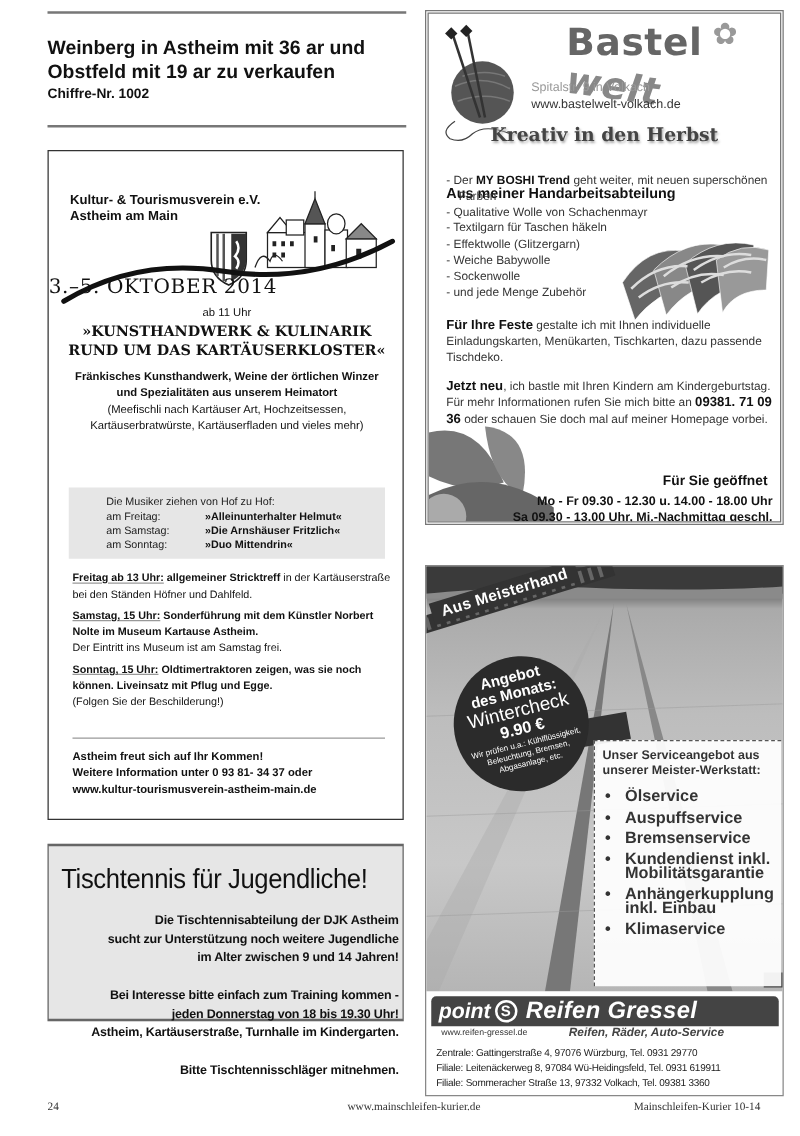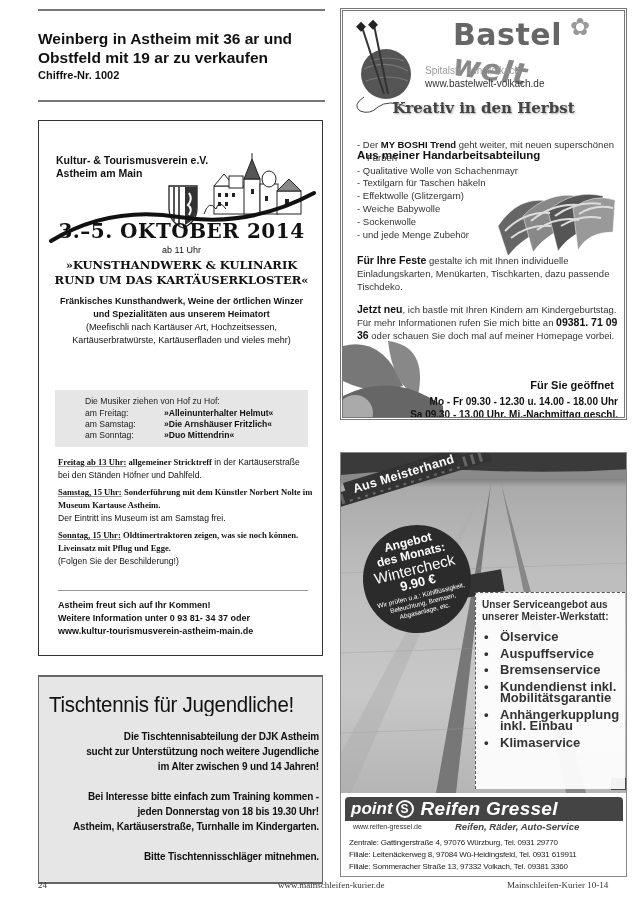--- a/index.html
+++ b/index.html
@@ -8,38 +8,38 @@
 
   
   .rule { position: absolute; height: 2px; background: #777; }
   .classified-title { position: absolute; left: 38px; top: 29px; width: 290px; font-size: 15.5px; font-weight: bold; line-height: 19px; }
   .classified-chiffre { position: absolute; left: 38px; top: 69px; font-size: 11px; font-weight: bold; }
 
   
   .kultur { position: absolute; left: 38px; top: 120px; width: 285px; height: 536px; border: 1px solid #333; background: #fff; }
   .k-org { position: absolute; left: 17px; top: 33px; font-size: 10.5px; font-weight: bold; line-height: 13px; }
   .k-logo { position: absolute; left: 0; top: 30px; width: 285px; height: 95px; }
-  .k-date { position: absolute; left: 0; top: 98px; width: 285px; text-align: center; font-family: "DejaVu Serif", serif; font-size: 20px; font-weight: bold; letter-spacing: 0.5px; }
+  .k-date { position: absolute; left: 0; top: 98px; width: 285px; text-align: left; font-family: "DejaVu Serif", serif; font-size: 16px; font-weight: normal; letter-spacing: 0.5px; }
   .k-time { position: absolute; left: 0; top: 124px; width: 285px; text-align: center; font-size: 9px; }
   .k-motto { position: absolute; left: 0; top: 137px; width: 285px; text-align: center; font-family: "DejaVu Serif", serif; font-size: 11.5px; font-weight: bold; line-height: 15px; }
   .k-desc { position: absolute; left: 0; top: 174px; width: 285px; text-align: center; font-size: 9px; line-height: 13px; }
   .k-desc b { font-weight: bold; }
   .k-music { position: absolute; left: 16px; top: 269px; width: 253px; height: 57px; background: #e6e6e6; padding: 6px 0 0 30px; font-size: 8.6px; line-height: 11px; color: #222; }
   .k-music .row { display: flex; gap: 12px; }
   .k-music .day { width: 67px; }
   .k-music .act { font-weight: bold; color: #111; }
   .k-events { position: absolute; left: 19px; top: 335px; width: 255px; font-size: 8.6px; line-height: 13px; }
   .k-events .ev { margin-bottom: 4px; }
-  .k-events .ev b { font-weight: bold; font-family: Liberation Serif, serif; }
+  .k-events .ev b { font-weight: bold; }
   .k-events u { text-decoration: underline; text-decoration-color: #999; }
   .k-sep { position: absolute; left: 19px; top: 469px; width: 250px; height: 1px; background: #999; }
   .k-footer { position: absolute; left: 19px; top: 478px; width: 255px; font-size: 9px; font-weight: bold; line-height: 13px; }
 
   
-  .tt { position: absolute; left: 38px; top: 675px; width: 285px; height: 209px; background: #e6e6e6; border: 1px solid #666; border-top: 2px solid #666; border-bottom: 2px solid #666; }
+  .tt { position: absolute; left: 38px; top: 675px; width: 285px; height: 142px; background: #e6e6e6; border: 1px solid #666; border-top: 2px solid #666; border-bottom: 2px solid #666; }
   .tt-title { position: absolute; left: 10px; top: 14px; font-size: 20.5px; font-weight: normal; letter-spacing: -0.3px; transform: scaleY(1.08); transform-origin: left top; }
   .tt-body { position: absolute; left: 10px; top: 52px; width: 270px; font-size: 10px; font-weight: bold; line-height: 15px; letter-spacing: -0.15px; text-align: right; }
   .tt-body p { margin-bottom: 15px; }
 
   
   .bastel { position: absolute; left: 340px; top: 8px; width: 287px; height: 412px; border: 3px double #777; background: #fff; overflow: hidden; }
   .b-logo { position: absolute; left: 110px; top: 6px; font-family: "DejaVu Sans", sans-serif; font-size: 30px; font-weight: bold; color: #666; letter-spacing: 0.5px; }
   .b-logo .welt { color: #888; font-style: italic; transform: rotate(8deg); display: inline-block; }
   .b-flower { position: absolute; left: 227px; top: 2px; font-size: 24px; color: #999; }
   .b-addr { position: absolute; left: 82px; top: 53px; font-size: 10px; color: #999; line-height: 13px; }

